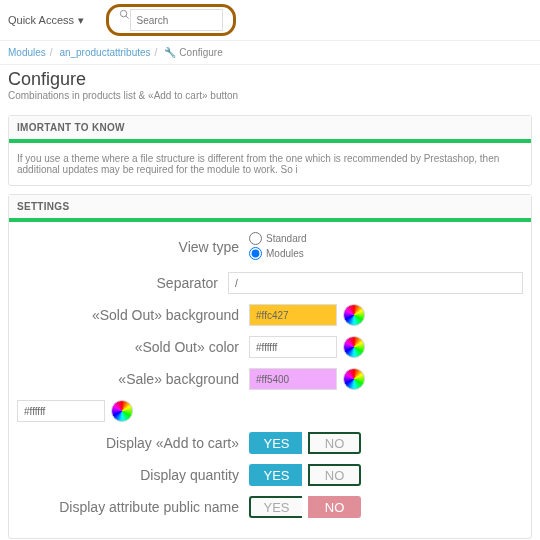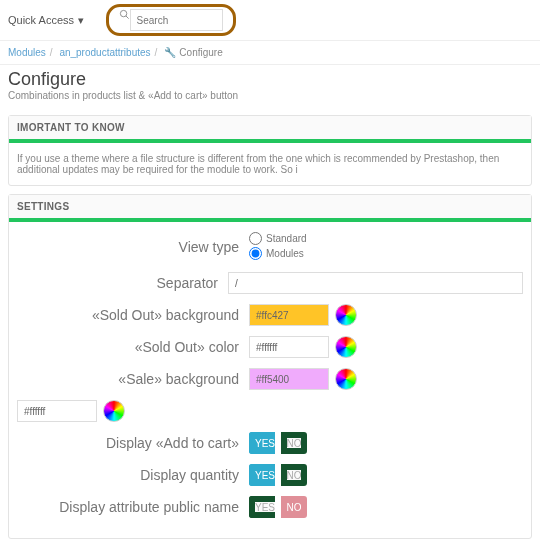--- a/index.html
+++ b/index.html
@@ -16,26 +16,26 @@
 .page-sub{padding:0 8px 6px;font-size:10px;color:#888}
 .panel{margin:8px 8px 0;border:1px solid #e3e3e3;border-radius:3px}
 .panel-head{background:#fafafa;border-bottom:4px solid #22c55e;padding:6px 8px;font-size:10px;font-weight:600;color:#666;letter-spacing:.3px}
 .panel-body{padding:10px 8px;font-size:10px;color:#888}
 .form-row{display:flex;align-items:center;margin-bottom:10px}
 .form-label{width:232px;text-align:right;padding-right:10px;font-size:14px;color:#777}
 .form-ctrl{display:flex;align-items:flex-end;gap:6px}
 .radio-col label{display:flex;align-items:center;gap:4px;font-size:10px;color:#777;margin-bottom:2px}
 input[type=text]{border:1px solid #ddd;padding:4px 6px;font-size:10px;color:#666;height:22px}
 .sep-input{width:295px}
-.color-input{width:80px;height:22px}
+.color-input{width:88px;height:22px}
 .color-swatch{width:22px;height:22px;border-radius:50%;background:conic-gradient(red,yellow,lime,cyan,blue,magenta,red);border:1px solid #ccc;cursor:pointer}
 .bg-soldout{background:#ffc427}
 .bg-sale{background:#f0abfc;color:#fff}
 .toggle{display:flex}
-.toggle span{width:26px;height:22px;display:flex;align-items:center;justify-content:center;font-size:10px;border:6px solid #14532d;cursor:pointer;color:#aaa;background:#fafafa}
+.toggle span{width:53px;height:22px;display:flex;align-items:center;justify-content:center;font-size:13px;border:2px solid #14532d;cursor:pointer;color:#aaa;background:#fafafa}
 .toggle span:first-child{border-right:none;border-radius:3px 0 0 3px}
 .toggle span:last-child{border-radius:0 3px 3px 0}
 .toggle .on{background:#2eacce;color:#fff;border-color:#2eacce}
 .toggle .off{background:#e08f98;color:#fff;border-color:#e08f98}
 </style>
 </head>
 <body>
 
 <div class="topbar">
   <div class="qa">

